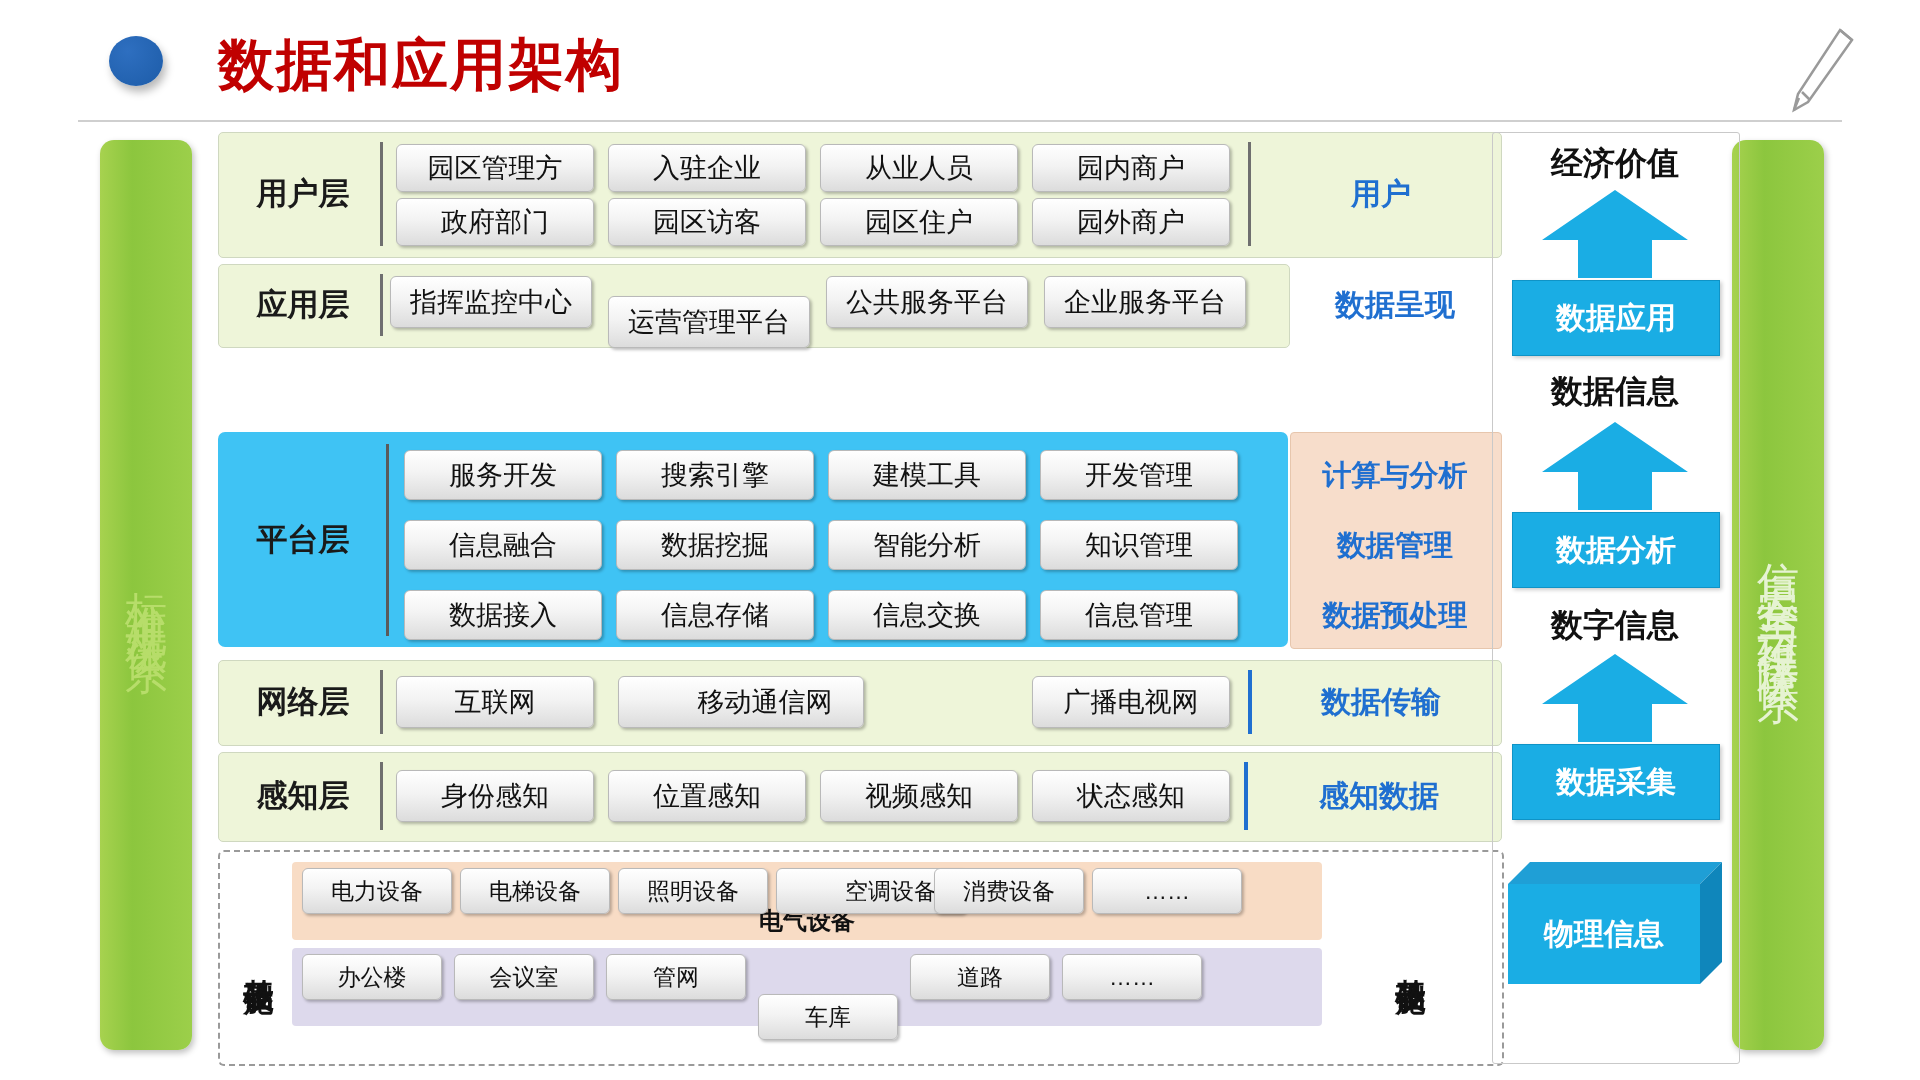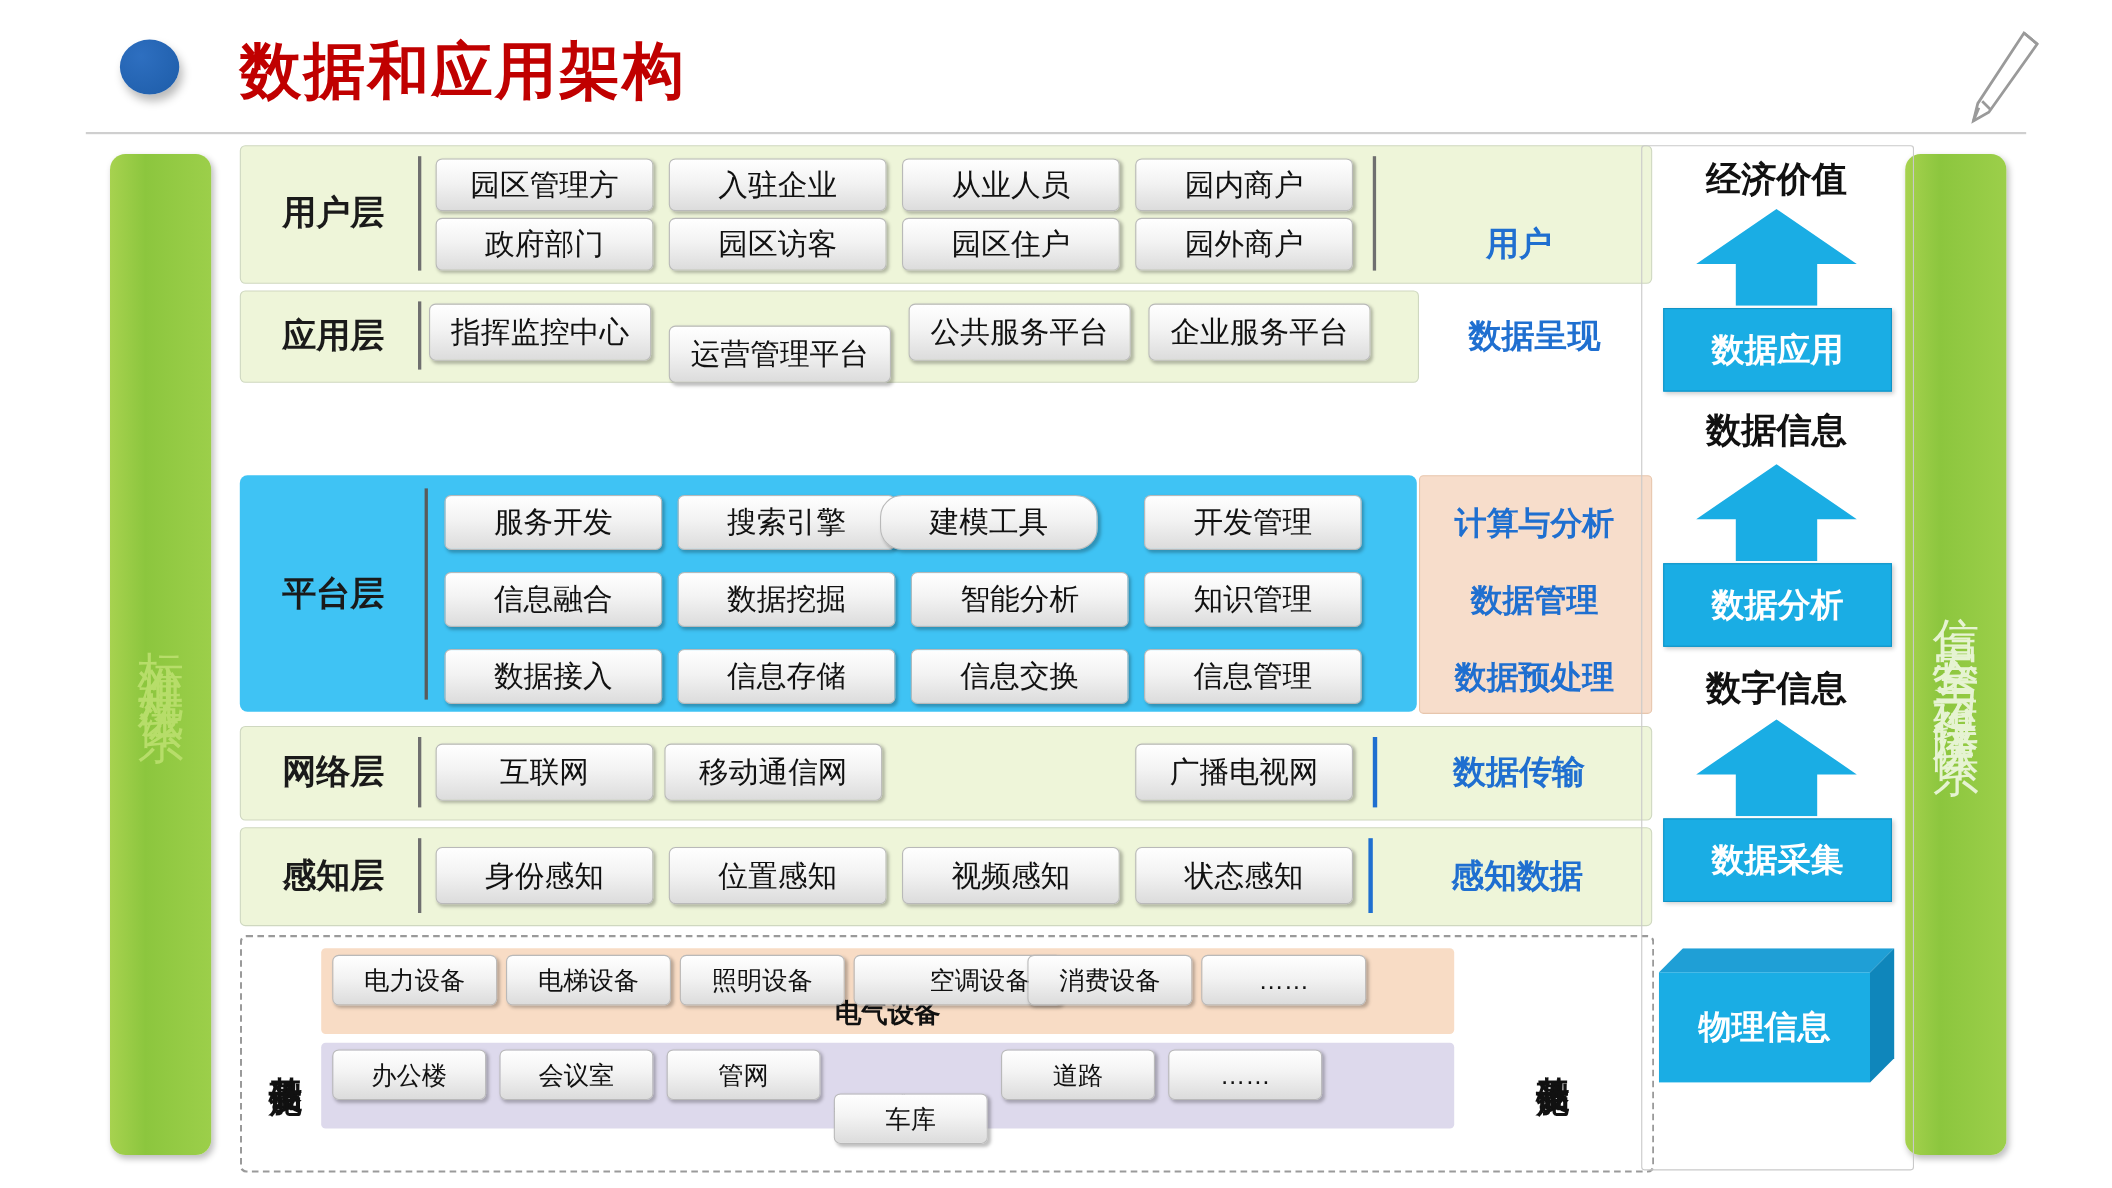--- a/index.html
+++ b/index.html
@@ -141,57 +141,57 @@
   <div class="divider" style="left:162px;top:10px;height:104px;"></div>
   <div class="chip" style="left:178px;top:12px;width:196px;height:46px;">园区管理方</div>
   <div class="chip" style="left:390px;top:12px;width:196px;height:46px;">入驻企业</div>
   <div class="chip" style="left:602px;top:12px;width:196px;height:46px;">从业人员</div>
   <div class="chip" style="left:814px;top:12px;width:196px;height:46px;">园内商户</div>
   <div class="chip" style="left:178px;top:66px;width:196px;height:46px;">政府部门</div>
   <div class="chip" style="left:390px;top:66px;width:196px;height:46px;">园区访客</div>
   <div class="chip" style="left:602px;top:66px;width:196px;height:46px;">园区住户</div>
   <div class="chip" style="left:814px;top:66px;width:196px;height:46px;">园外商户</div>
   <div class="divider" style="left:1030px;top:10px;height:104px;"></div>
-  <div class="cap" style="left:1044px;top:0;width:238px;height:124px;margin-top:28px;">用户</div>
+  <div class="cap" style="left:1044px;top:0;width:238px;height:124px;">用户</div>
 
   <div class="rowbox" style="left:0;top:132px;width:1070px;height:82px;"></div>
   <div class="layer-label" style="left:10px;top:132px;width:150px;height:82px;">应用层</div>
   <div class="divider" style="left:162px;top:142px;height:62px;"></div>
   <div class="chip" style="left:172px;top:144px;width:200px;height:50px;">指挥监控中心</div>
   <div class="chip" style="left:390px;top:144px;width:200px;height:50px;margin-top:20px;">运营管理平台</div>
   <div class="chip" style="left:608px;top:144px;width:200px;height:50px;">公共服务平台</div>
   <div class="chip" style="left:826px;top:144px;width:200px;height:50px;">企业服务平台</div>
 
   <div id="platform-block"></div>
   <div class="layer-label" style="left:10px;top:300px;width:150px;height:215px;">平台层</div>
   <div class="divider" style="left:168px;top:312px;height:192px;background:#5a5a5a;"></div>
   <div class="chip" style="left:186px;top:318px;width:196px;height:48px;">服务开发</div>
   <div class="chip" style="left:398px;top:318px;width:196px;height:48px;">搜索引擎</div>
-  <div class="chip" style="left:582px;top:318px;width:196px;height:48px;border-radius:20px;">建模工具</div>
+  <div class="chip" style="left:610px;top:318px;width:196px;height:48px;">建模工具</div>
   <div class="chip" style="left:822px;top:318px;width:196px;height:48px;text-align:center;">开发管理</div>
   <div class="chip" style="left:186px;top:388px;width:196px;height:48px;">信息融合</div>
   <div class="chip" style="left:398px;top:388px;width:196px;height:48px;">数据挖掘</div>
   <div class="chip" style="left:610px;top:388px;width:196px;height:48px;">智能分析</div>
   <div class="chip" style="left:822px;top:388px;width:196px;height:48px;">知识管理</div>
   <div class="chip" style="left:186px;top:458px;width:196px;height:48px;">数据接入</div>
   <div class="chip" style="left:398px;top:458px;width:196px;height:48px;">信息存储</div>
   <div class="chip" style="left:610px;top:458px;width:196px;height:48px;">信息交换</div>
   <div class="chip" style="left:822px;top:458px;width:196px;height:48px;">信息管理</div>
 
   <div id="data-col"></div>
   <div class="cap" style="left:1072px;top:132px;width:210px;height:82px;">数据呈现</div>
   <div class="datacap" style="left:1072px;top:324px;">计算与分析</div>
   <div class="datacap" style="left:1072px;top:394px;">数据管理</div>
   <div class="datacap" style="left:1072px;top:464px;">数据预处理</div>
 
   <div class="rowbox" style="left:0;top:528px;width:1282px;height:84px;"></div>
   <div class="layer-label" style="left:10px;top:528px;width:150px;height:84px;">网络层</div>
   <div class="divider" style="left:162px;top:538px;height:64px;"></div>
   <div class="chip" style="left:178px;top:544px;width:196px;height:50px;">互联网</div>
-  <div class="chip" style="left:386px;top:544px;width:196px;height:50px;">移动通信网</div>
+  <div class="chip" style="left:400px;top:544px;width:196px;height:50px;padding-left:48px;">移动通信网</div>
   <div class="chip" style="left:814px;top:544px;width:196px;height:50px;">广播电视网</div>
   <div class="divider" style="left:1030px;top:538px;height:64px;background:#1f6fd0;width:4px;"></div>
   <div class="cap" style="left:1044px;top:528px;width:238px;height:84px;">数据传输</div>
 
   <div class="rowbox" style="left:0;top:620px;width:1282px;height:88px;"></div>
   <div class="layer-label" style="left:10px;top:620px;width:150px;height:88px;">感知层</div>
   <div class="divider" style="left:162px;top:630px;height:68px;"></div>
   <div class="chip" style="left:178px;top:638px;width:196px;height:50px;">身份感知</div>
   <div class="chip" style="left:390px;top:638px;width:196px;height:50px;">位置感知</div>
   <div class="chip" style="left:602px;top:638px;width:196px;height:50px;">视频感知</div>

